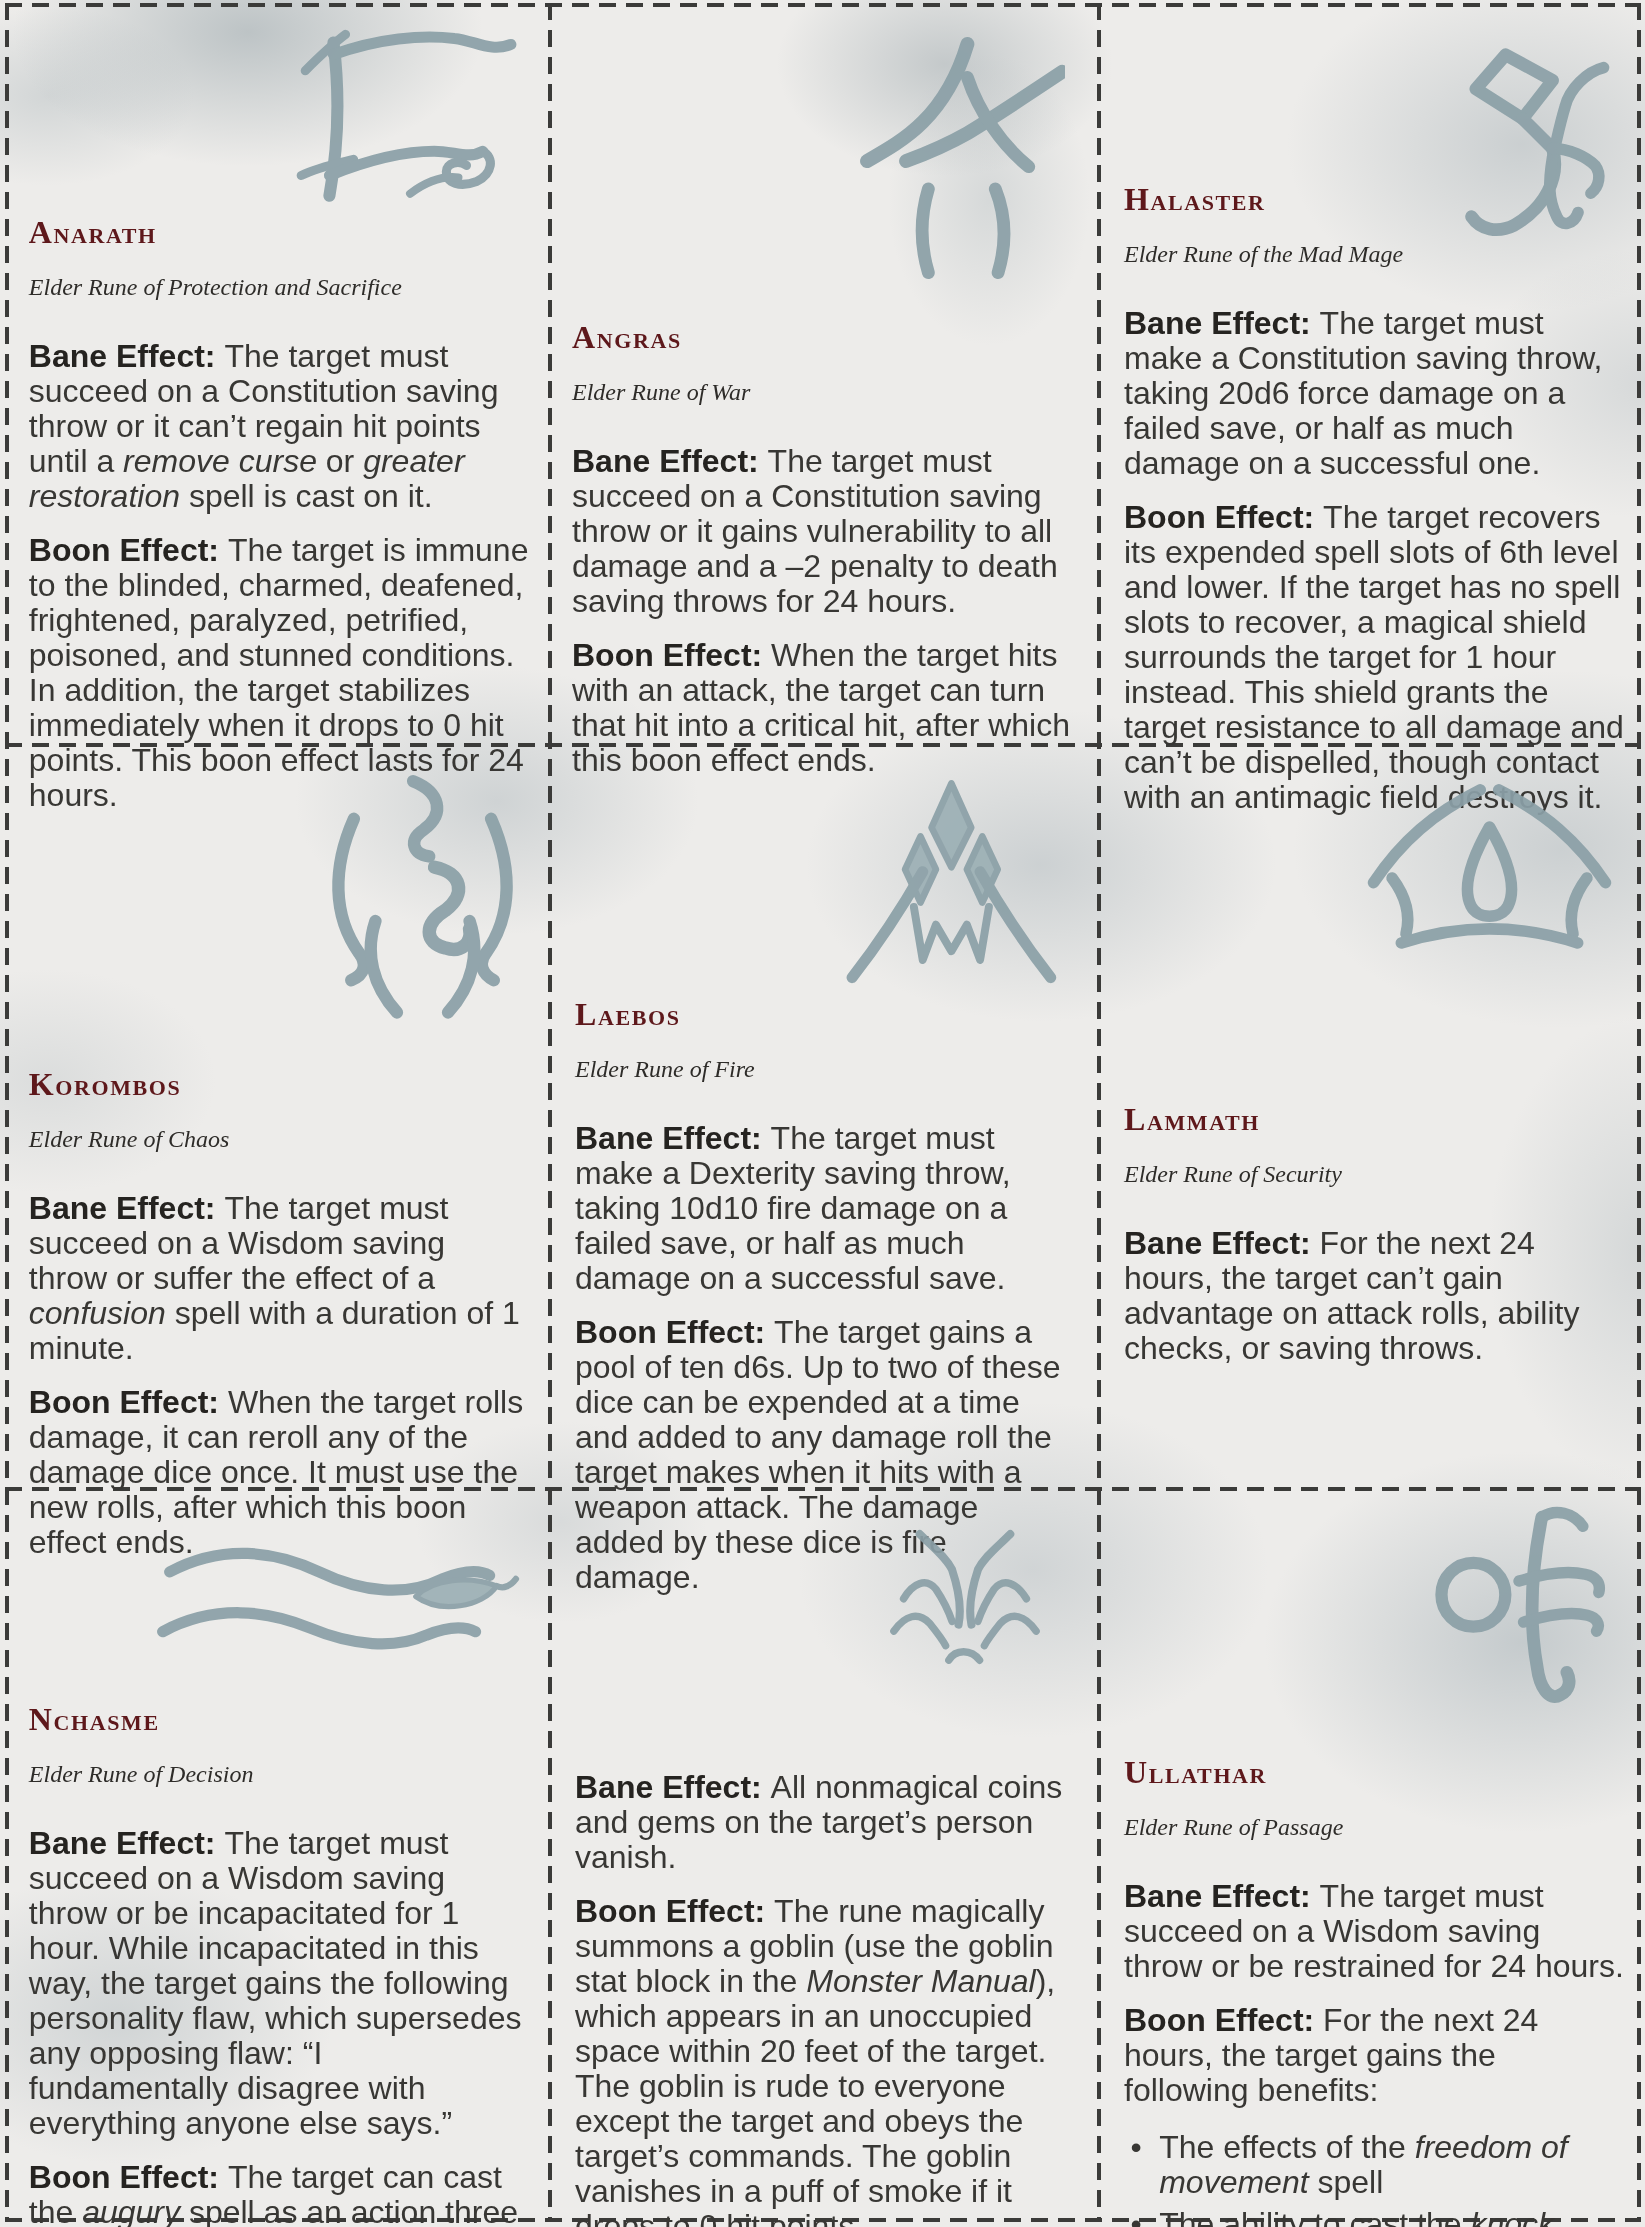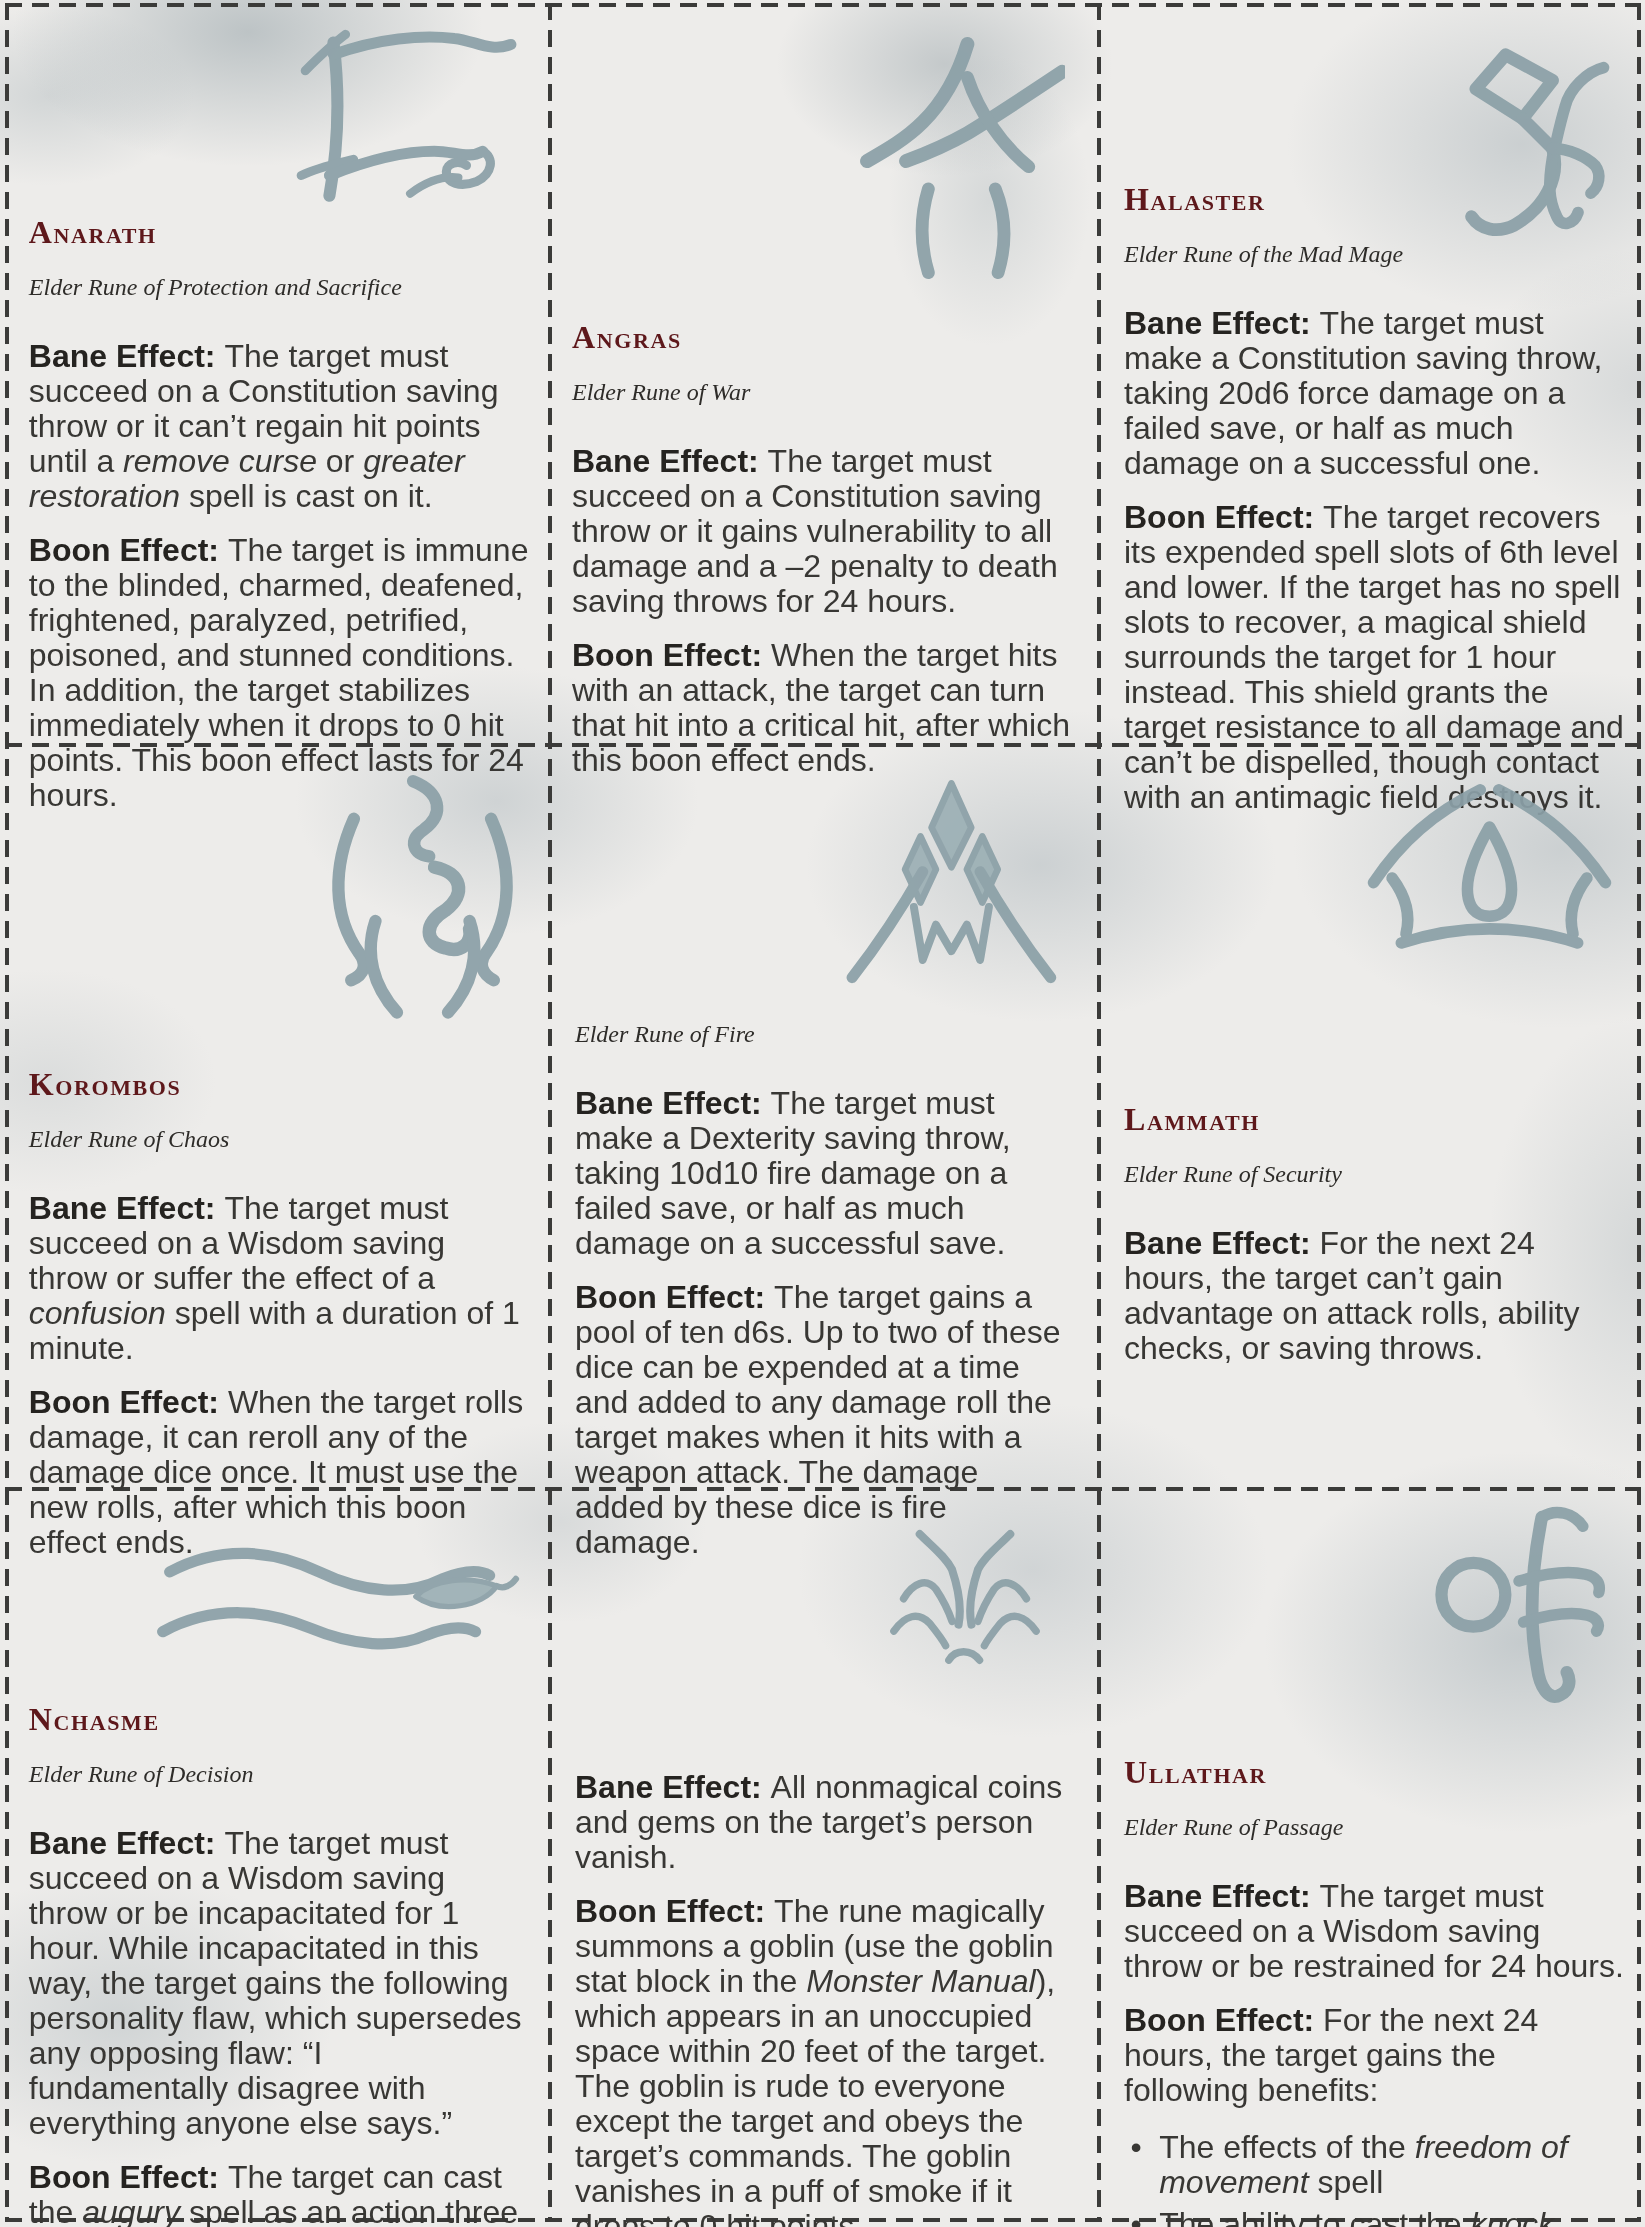--- a/index.html
+++ b/index.html
@@ -156,20 +156,21 @@
   <section class="card" style="left:548px;top:743px;width:549px;height:744px">
     <svg class="rune" style="left:282px;top:27px" width="245" height="221" viewBox="0 0 111 100">
       <path class="fill" stroke-width="3" d="M55,6 L64,26 L55,44 L46,26 Z"></path>
       <path class="fill" stroke-width="3" d="M41,30 L48,45 L41,60 L34,45 Z"></path>
       <path class="fill" stroke-width="3" d="M69,30 L76,45 L69,60 L62,45 Z"></path>
       <path stroke-width="5" d="M42,46 C34,60 24,76 10,94"></path>
       <path stroke-width="5" d="M68,46 C76,60 86,76 100,94"></path>
       <path class="thin" d="M38,62 L42,86 L48,70 L55,82 L62,70 L68,86 L72,62"></path>
     </svg>
     <div class="content" style="left:27px;top:254px">
+      <h2 class="title">Laebos</h2>
       <p class="subtitle">Elder Rune of Fire</p>
       <div class="body">
           <p class="body-para"><span class="seg-bold">Bane Effect: </span><span>The target must make a Dexterity saving throw, taking 10d10 fire damage on a failed save, or half as much damage on a successful save.</span></p>
           <p class="body-para"><span class="seg-bold">Boon Effect: </span><span>The target gains a pool of ten d6s. Up to two of these dice can be expended at a time and added to any damage roll the target makes when it hits with a weapon attack. The damage added by these dice is fire damage.</span></p>
         </div>
     </div>
   </section>
 
   <section class="card" style="left:1097px;top:743px;width:543px;height:744px">
     <svg class="rune" style="left:258px;top:19px" width="269" height="232" viewBox="0 0 116 100">

